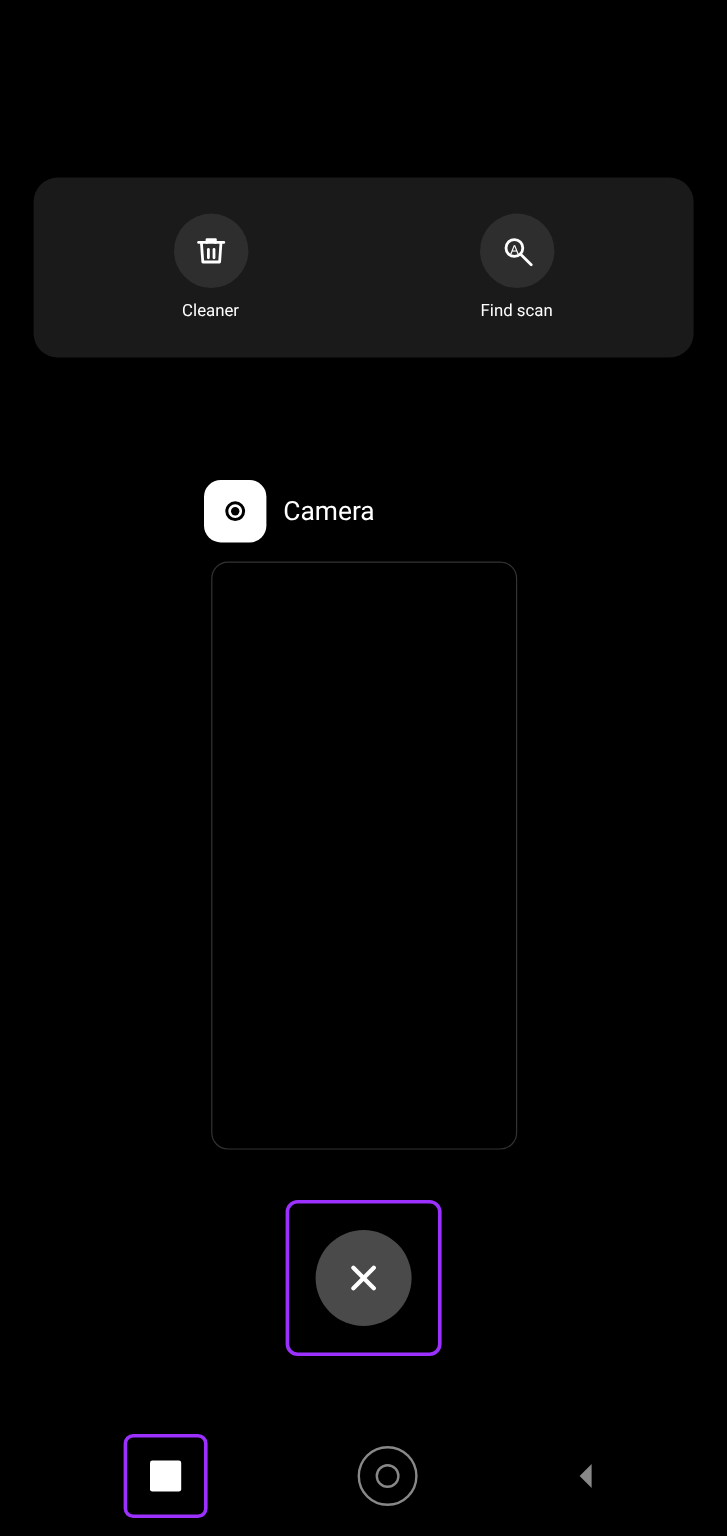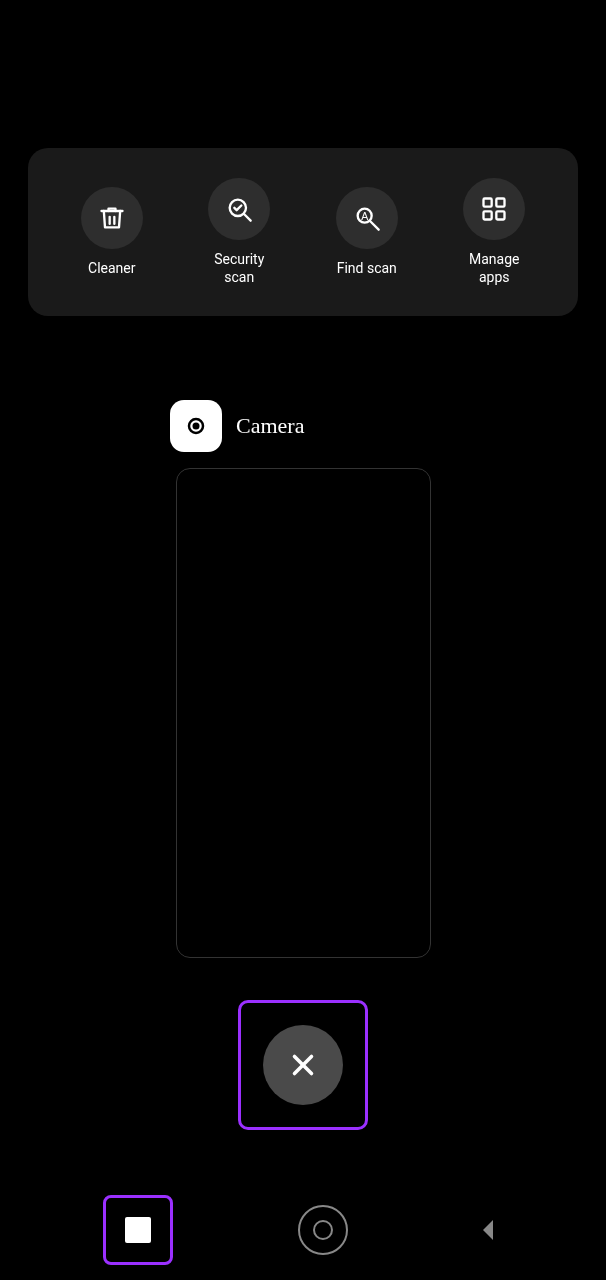--- a/index.html
+++ b/index.html
@@ -68,21 +68,20 @@
 
     
     .recent-app-section {
       position: absolute;
       top: 400px;
       left: 0;
       right: 0;
       display: flex;
       flex-direction: column;
       align-items: center;
-      font-family: Liberation Serif, serif;
     }
 
     .app-header {
       display: flex;
       align-items: center;
       gap: 14px;
       margin-bottom: 16px;
       align-self: flex-start;
       margin-left: 170px;
     }
@@ -224,53 +223,32 @@
         <polyline points="3 6 5 6 21 6"></polyline>
         <path d="M19 6l-1 14H6L5 6"></path>
         <path d="M10 11v6"></path>
         <path d="M14 11v6"></path>
         <path d="M9 6V4h6v2"></path>
       </svg>
     </div>
     <span class="quick-action-label">Cleaner</span>
   </div>
 
-  <div class="quick-action-item">
-    <div class="quick-action-icon">
-      <svg viewBox="0 0 24 24">
-        <circle cx="11" cy="11" r="7" stroke-dasharray="none"></circle>
-        <line x1="16.5" y1="16.5" x2="22" y2="22"></line>
-        <path d="M8 11 l2 2 l4-4" stroke-width="2"></path>
-      </svg>
-    </div>
-    <span class="quick-action-label">Security<br>scan</span>
-  </div>
 
   <div class="quick-action-item">
     <div class="quick-action-icon">
       <svg viewBox="0 0 24 24">
         <circle cx="10" cy="10" r="6"></circle>
         <line x1="15" y1="15" x2="22" y2="22"></line>
         <text x="7" y="14" font-size="9" fill="white" stroke="none" font-family="sans-serif">A</text>
       </svg>
     </div>
     <span class="quick-action-label">Find scan</span>
   </div>
 
-  <div class="quick-action-item">
-    <div class="quick-action-icon">
-      <svg viewBox="0 0 24 24">
-        <rect x="3" y="3" width="7" height="7" rx="1"></rect>
-        <rect x="14" y="3" width="7" height="7" rx="1"></rect>
-        <rect x="3" y="14" width="7" height="7" rx="1"></rect>
-        <rect x="14" y="14" width="7" height="7" rx="1"></rect>
-      </svg>
-    </div>
-    <span class="quick-action-label">Manage<br>apps</span>
-  </div>
 
 </div>
 
 <div class="recent-app-section">
   <div class="app-header">
     <div class="app-icon">
       <svg viewBox="0 0 32 32" width="32" height="32">
         <rect width="32" height="32" rx="8" fill="white"></rect>
         <circle cx="16" cy="16" r="7" fill="none" stroke="#000" stroke-width="2.5"></circle>
         <circle cx="16" cy="16" r="3.5" fill="#000"></circle>

